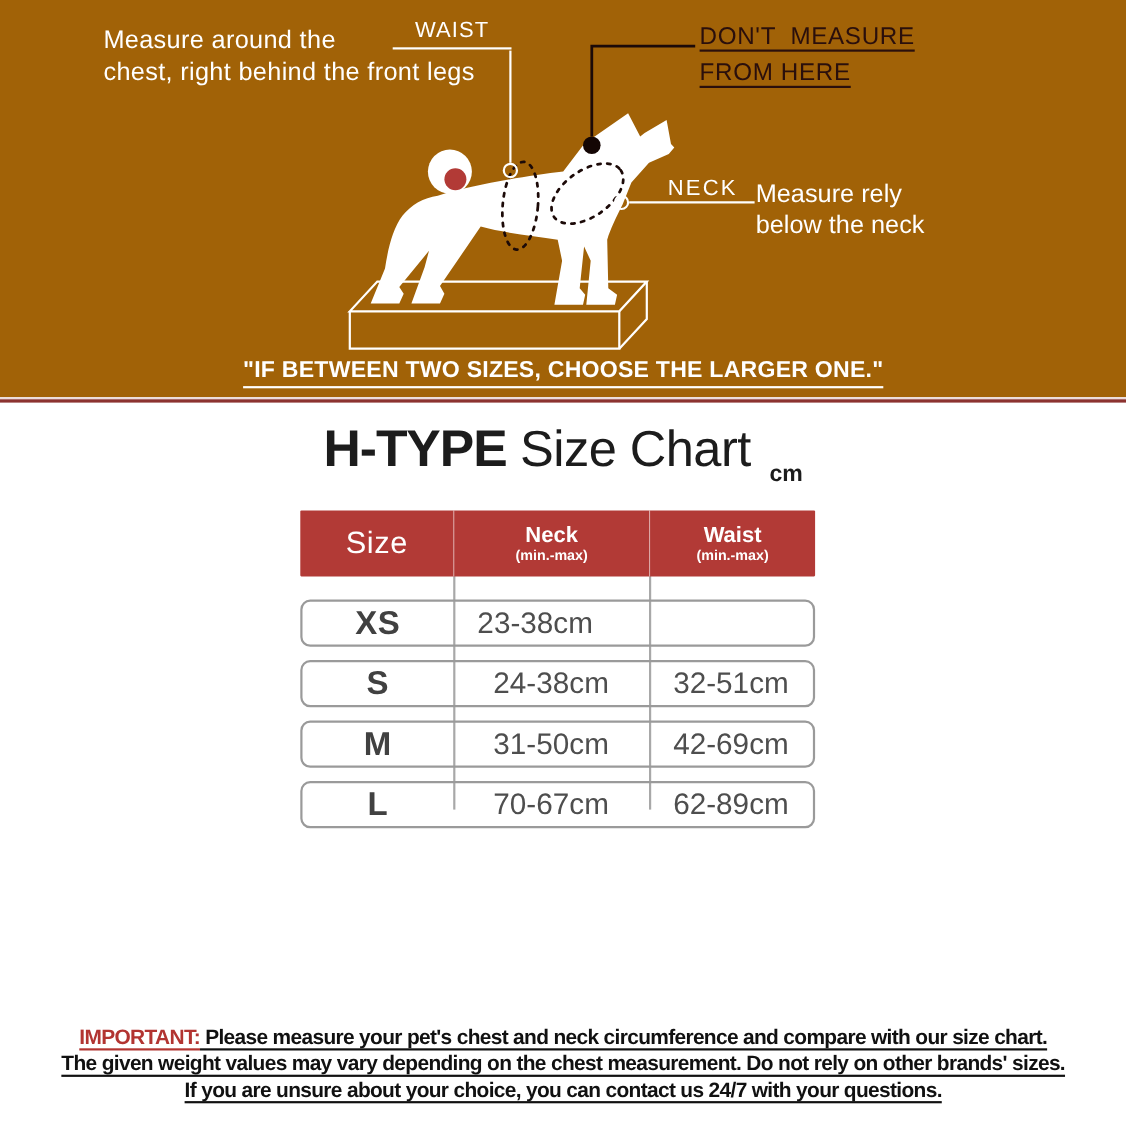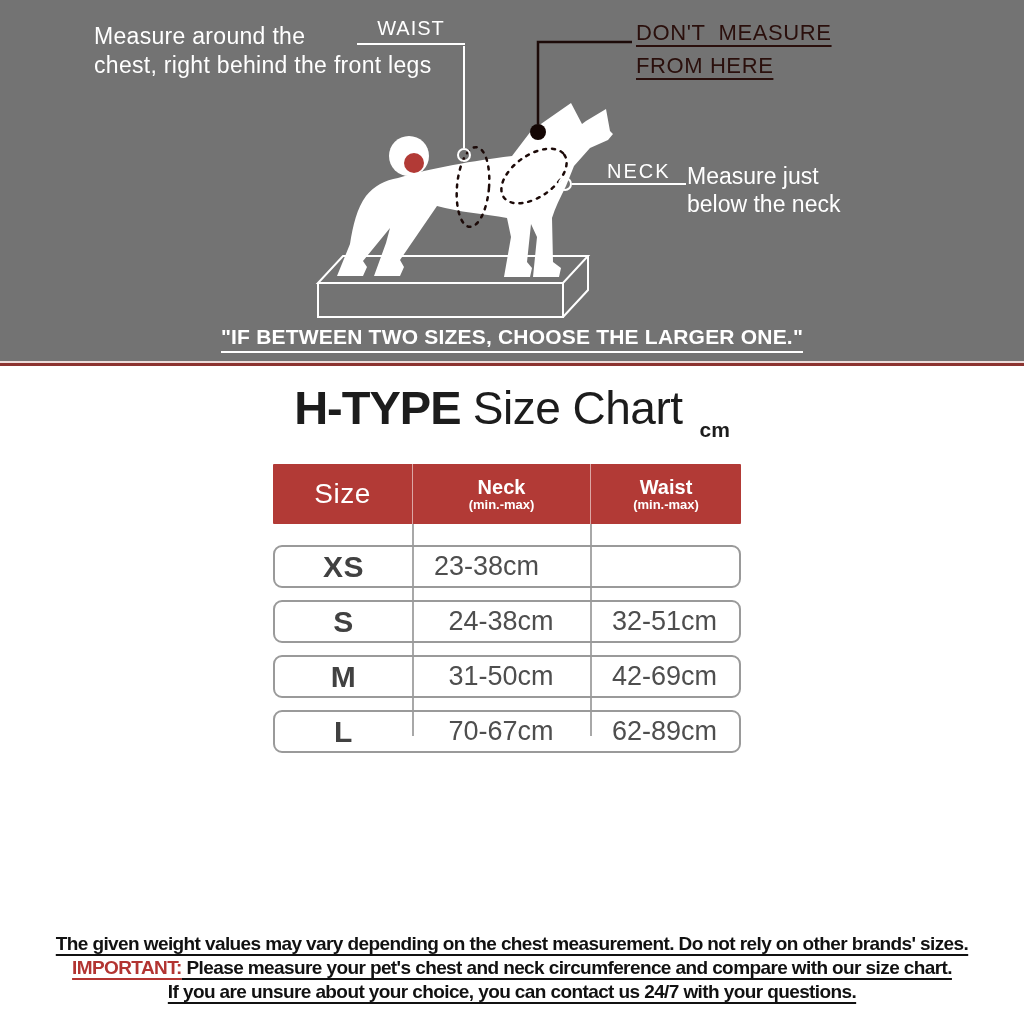--- a/index.html
+++ b/index.html
@@ -1,21 +1,21 @@
 <!DOCTYPE html>
 <html><head>
 <meta charset="utf-8">
 <style>
   html,body{margin:0;padding:0;background:#ffffff;}
   body{width:1024px;height:1024px;position:relative;overflow:hidden;
        font-family:"Liberation Sans",sans-serif;}
   .preline{white-space:pre-wrap;}
 
   
-  .hero{position:absolute;left:0;top:0;width:1024px;height:361px;background:#737373;}
+  .hero{position:absolute;left:0;top:0;width:1024px;height:361px;background:#a16207;}
   .hero svg{position:absolute;left:0;top:0;}
   .divider-light{position:absolute;left:0;top:361px;width:1024px;height:2px;background:#ecdcda;}
   .divider-dark{position:absolute;left:0;top:363px;width:1024px;height:3px;background:#8c3330;}
 
   .chest-note{position:absolute;left:94px;top:22px;color:#ffffff;
               font-size:23px;line-height:29px;letter-spacing:0.3px;}
   .waist-label{position:absolute;left:357px;top:17px;width:108px;text-align:center;
                color:#ffffff;font-size:20px;letter-spacing:1px;
                padding-bottom:3px;border-bottom:2px solid #ffffff;}
   .dont-note{position:absolute;left:636px;top:16px;color:#2a0f0c;
@@ -115,21 +115,21 @@
       <line x1="572" y1="184" x2="686" y2="184" stroke="#ffffff" stroke-width="2"></line>
     </g>
   </svg>
 
   <div class="chest-note preline">Measure around the
 chest, right behind the front legs</div>
   <div class="waist-label">WAIST</div>
   <div class="dont-note preline">DON'T  MEASURE
 FROM HERE</div>
   <div class="neck-label">NECK</div>
-  <div class="neck-note preline">Measure just
+  <div class="neck-note preline">Measure rely
 below the neck</div>
   <div class="quote">
     <span>"IF BETWEEN TWO SIZES, CHOOSE THE LARGER ONE."</span>
   </div>
 </div>
 <div class="divider-light"></div>
 <div class="divider-dark"></div>
 
 <div class="title-block">
   <span class="t-bold">H-TYPE</span><span class="t-reg"> Size Chart</span><span class="t-unit">cm</span>
@@ -166,16 +166,16 @@
     <div class="cell c-waist">42-69cm</div>
   </div>
   <div class="trow">
     <div class="cell c-size">L</div>
     <div class="cell c-neck">70-67cm</div>
     <div class="cell c-waist">62-89cm</div>
   </div>
 </div>
 
 <div class="footer">
+  <div class="f-line"><span class="f-important">IMPORTANT:</span><span> Please measure your pet's chest and neck circumference and compare with our size chart.</span></div>
   <div class="f-line"><span>The given weight values may vary depending on the chest measurement. Do not rely on other brands' sizes.</span></div>
-  <div class="f-line"><span class="f-important">IMPORTANT:</span><span> Please measure your pet's chest and neck circumference and compare with our size chart.</span></div>
   <div class="f-line"><span>If you are unsure about your choice, you can contact us 24/7 with your questions.</span></div>
 </div>
 
 </body></html>

